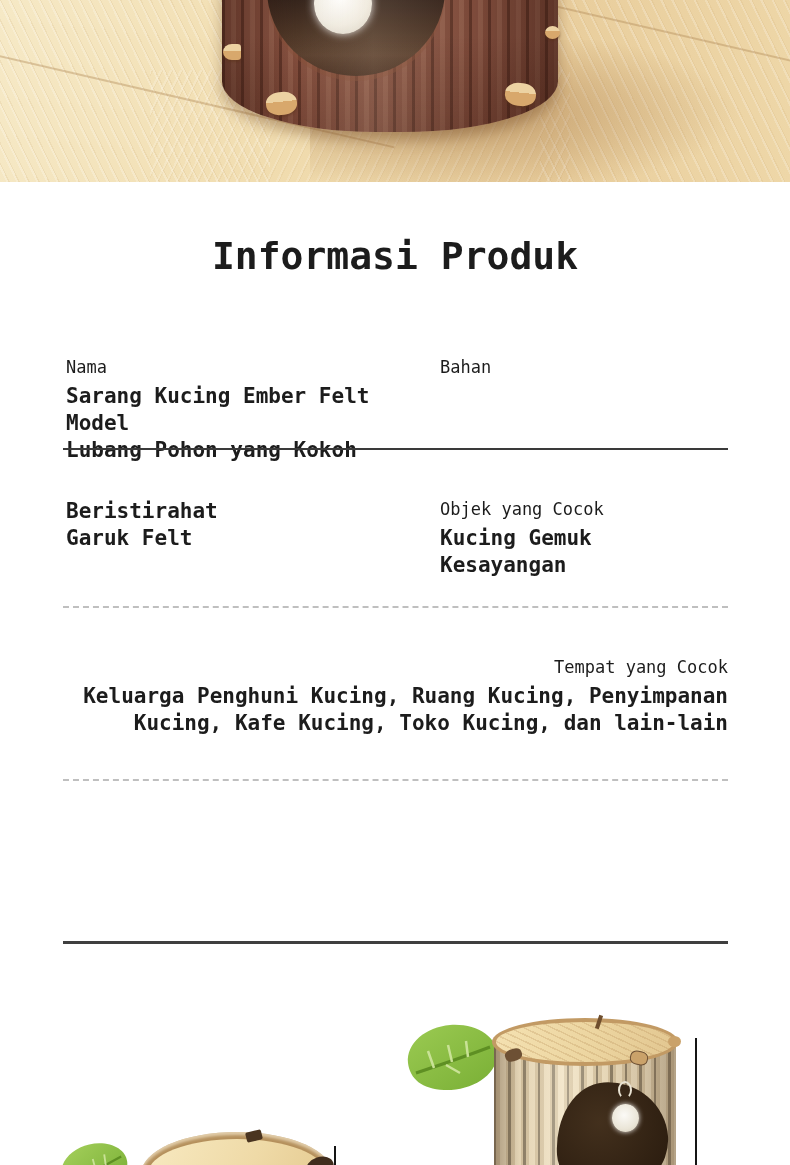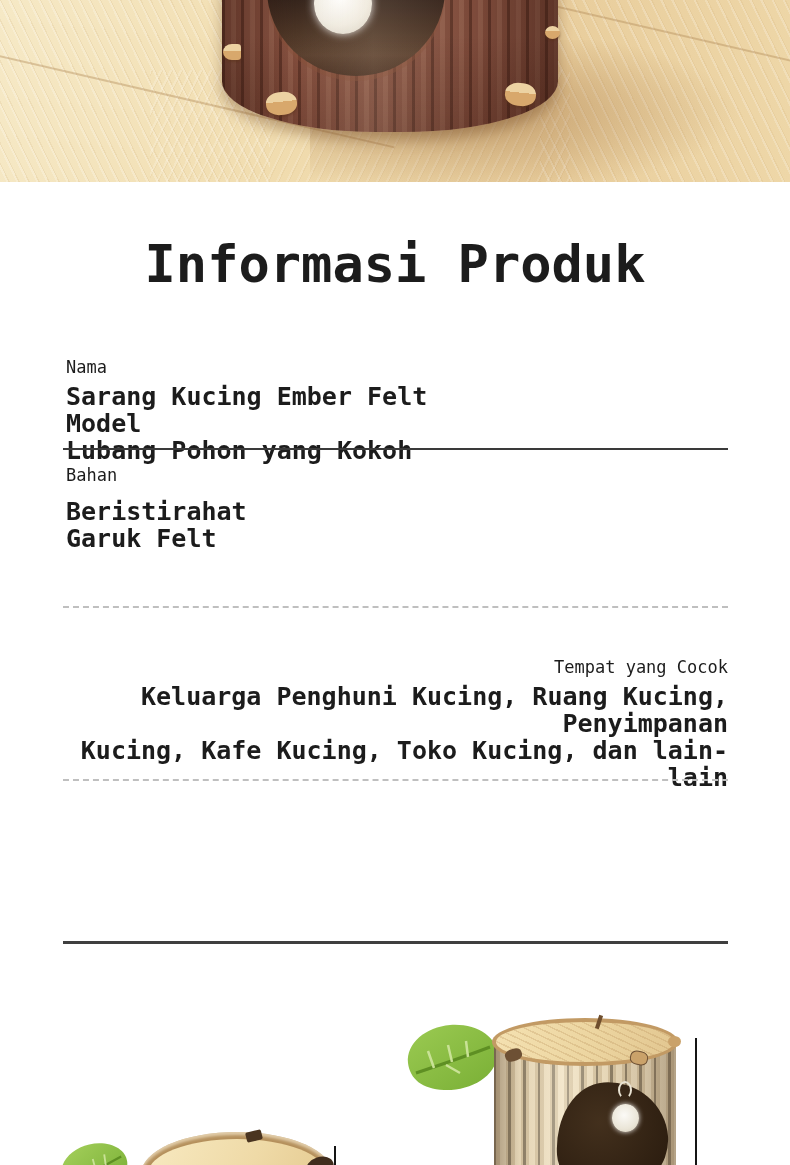--- a/index.html
+++ b/index.html
@@ -37,26 +37,26 @@
         box-shadow:0 0 8px rgba(255,255,255,.85);}
   .peg{position:absolute;background:linear-gradient(#ecd2a2 0 42%,#d8a86c 42%);border-radius:45%;
         box-shadow:0 2px 2px rgba(90,50,25,.45);}
   .peg-a{left:223px;top:44px;width:18px;height:16px;border-radius:50% 20% 20% 50%;}
   .peg-b{left:266px;top:92px;width:31px;height:23px;transform:rotate(-6deg);}
   .peg-c{left:505px;top:83px;width:31px;height:23px;transform:rotate(6deg);}
   .knob-hero{left:545px;top:26px;width:15px;height:13px;border-radius:50%;}
 
   
   .title{position:absolute;left:0;top:234px;width:790px;margin:0;text-align:center;
-         font-size:52px;font-weight:bold;letter-spacing:0;}
-  .row{position:absolute;left:66px;width:662px;display:flex;flex-direction:column;}
+         font-size:38px;font-weight:bold;letter-spacing:0;}
+  .row{position:absolute;left:66px;width:662px;display:flex;}
   .col1{width:374px;}
   .col2{flex:1;}
   .label{font-size:17px;line-height:22px;margin-bottom:5px;font-weight:normal;}
-  .value{font-size:25px;line-height:27px;font-weight:bold;white-space:pre-line;}
+  .value{font-size:21px;line-height:27px;font-weight:bold;white-space:pre-line;}
   .row-nama{top:356px;}
   .row-fungsi{top:498px;}
   .row-tempat{top:656px;display:block;text-align:right;}
   .disclaimer{position:absolute;left:66px;top:830px;width:662px;font-size:19px;line-height:27px;
          white-space:pre-line;}
   .divider{position:absolute;left:63px;width:665px;height:0;}
   .divider.solid{border-top:2px solid #3a3a3a;}
   .divider.thick{border-top:3px solid #3f3f3f;}
   .divider.dashed{border-top:2px dashed #bfbfbf;}
   .div1{top:448px;} .div2{top:606px;} .div3{top:779px;} .div4{top:941px;}
@@ -139,20 +139,24 @@
     </div>
   </div>
 
   <div class="divider solid div1"></div>
 
   <div class="row row-fungsi">
     <div class="col1">
       <div class="value">Beristirahat
 Garuk Felt</div>
     </div>
+    <div class="col2">
+      <div class="label">Objek yang Cocok</div>
+      <div class="value">Kucing Gemuk Kesayangan</div>
+    </div>
   </div>
 
   <div class="divider dashed div2"></div>
 
   <div class="row row-tempat">
     <div class="label">Tempat yang Cocok</div>
     <div class="value">Keluarga Penghuni Kucing, Ruang Kucing, Penyimpanan
 Kucing, Kafe Kucing, Toko Kucing, dan lain-lain</div>
   </div>
 

